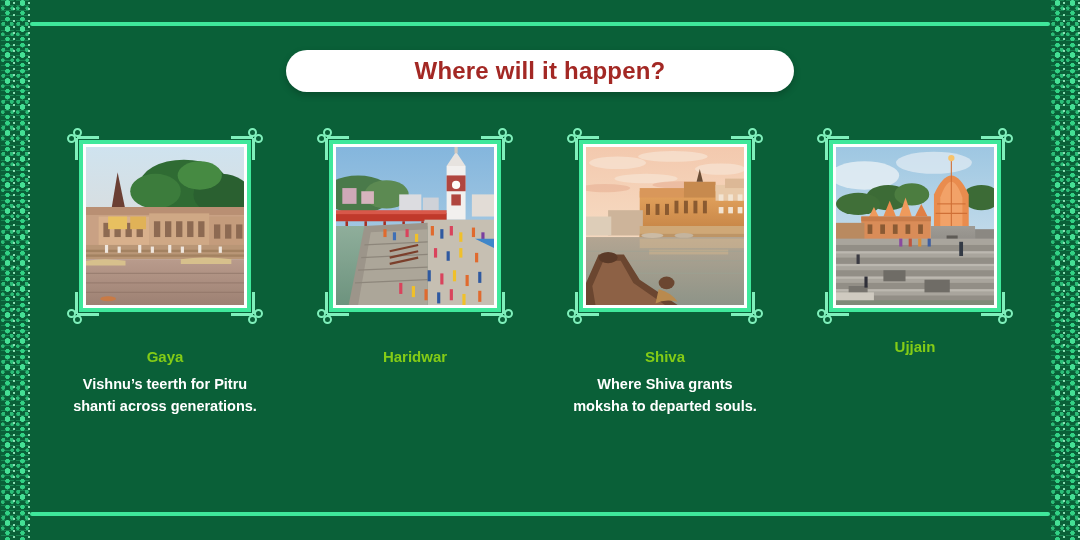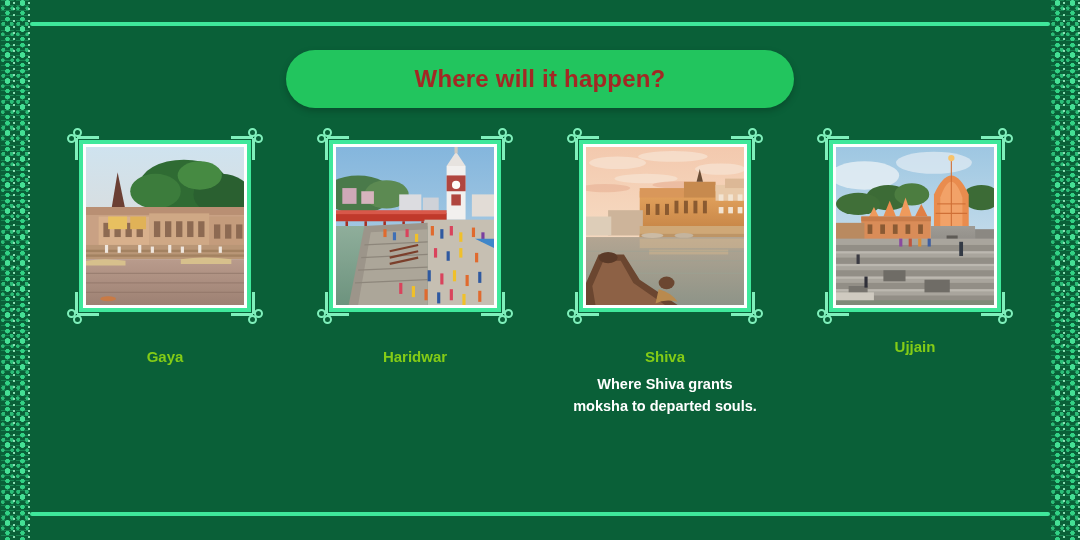--- a/index.html
+++ b/index.html
@@ -45,22 +45,22 @@
   
   .hrule{
     position:absolute;left:30px;right:30px;height:4px;
     background:#3fe89b;border-radius:2px;
   }
   .hrule.top{top:22px;}
   .hrule.bottom{top:512px;}
 
   
   .title-pill{
-    position:absolute;left:286px;top:50px;width:508px;height:58px;
-    background:#22c55e;border-radius:29px;
+    position:absolute;left:286px;top:50px;width:508px;height:42px;
+    background:#ffffff;border-radius:29px;
     box-shadow:0 3px 7px rgba(0,0,0,.22);
     display:flex;align-items:center;justify-content:center;
   }
   .title-text{
     color:#a32824;font-size:24px;font-weight:bold;letter-spacing:.2px;
   }
 
   
   .cards{
     position:absolute;left:60px;top:126px;width:960px;
@@ -240,20 +240,21 @@
           <span class="dot b"></span>
         </div>
       <div class="corner br">
           <span class="arm-h"></span>
           <span class="arm-v"></span>
           <span class="dot a"></span>
           <span class="dot b"></span>
         </div>
     </div>
     <div class="card-title">Gaya</div>
+    <div class="card-desc">Vishnu’s teerth for Pitru shanti across generations.</div>
   </div>
 
   <div class="card n2">
     <div class="frame-wrap">
       <div class="frame">
         <div class="photo">
           <svg viewBox="0 0 100 100" preserveAspectRatio="none" width="100%" height="100%">
             <defs>
               <linearGradient id="hSky" x1="0" y1="0" x2="0" y2="1">
                 <stop offset="0" stop-color="#84b6dd"></stop>

